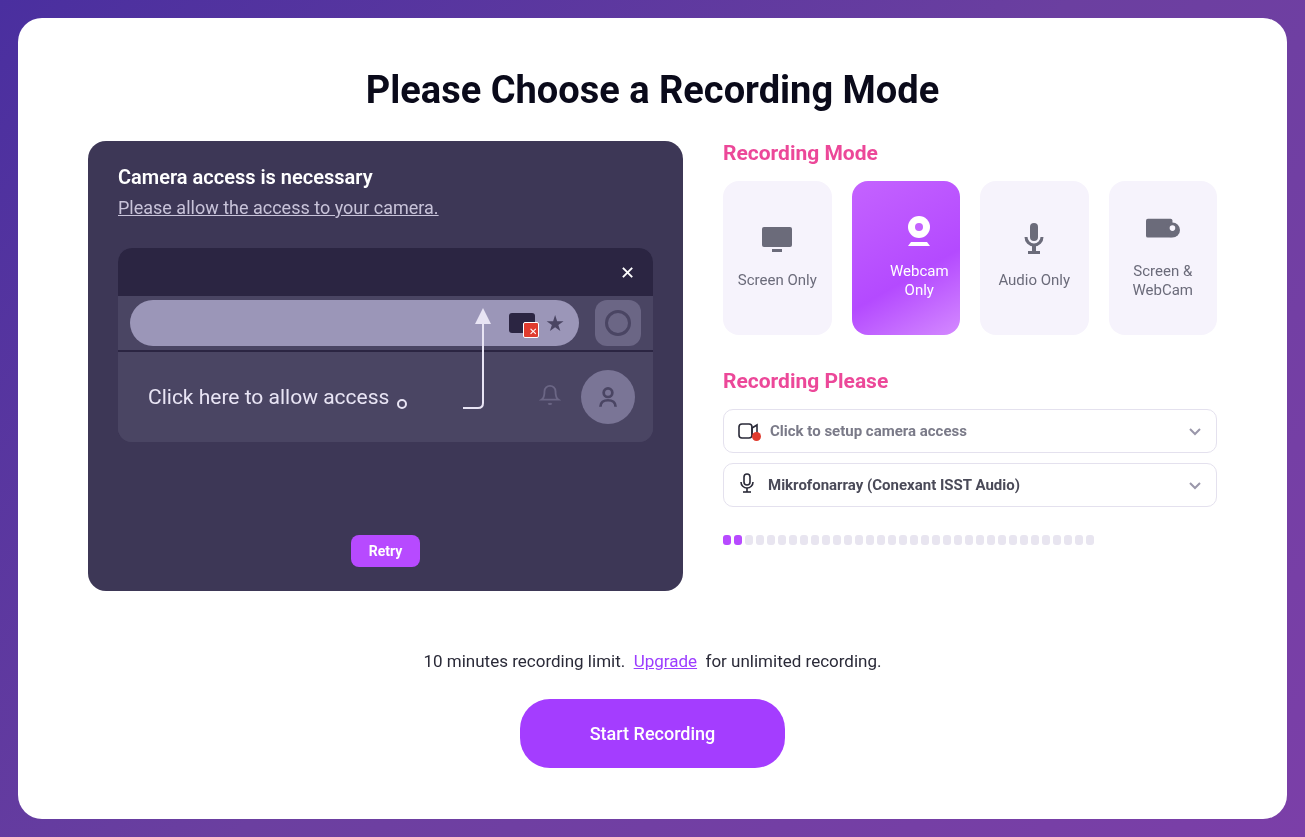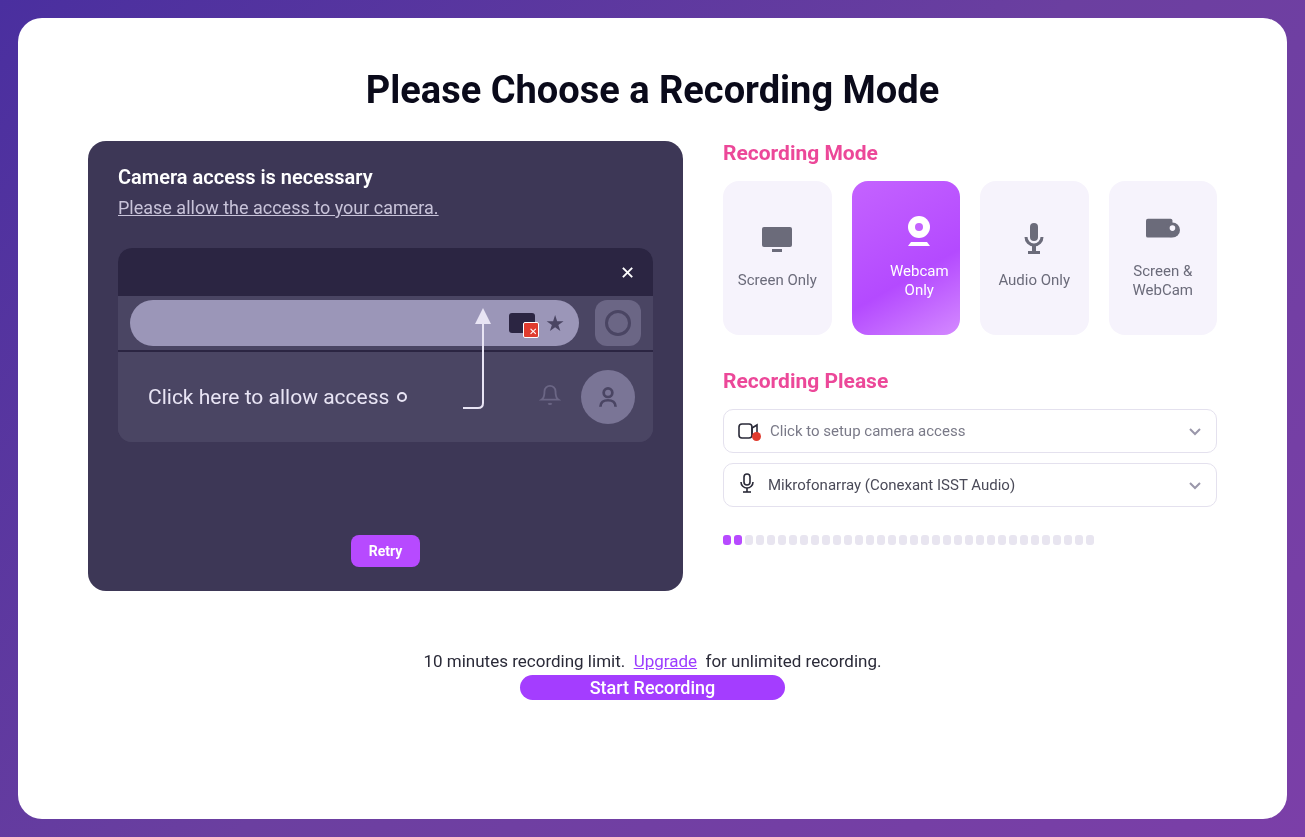--- a/index.html
+++ b/index.html
@@ -59,21 +59,21 @@
   .circ-btn {
     width: 46px; height: 46px; border-radius: 12px; background: #6b6685;
     display:flex;align-items:center;justify-content:center;
   }
   .circ-btn .ring { width:26px;height:26px;border:3px solid #4a4563;border-radius:50%; }
   .bm-divider { height: 2px; background: #2b2542; }
   .bm-row2 {
     height: 90px; background: #4a4563; display: flex; align-items: center;
     justify-content: space-between; padding: 0 18px 0 30px;
   }
-  .click-text { color: #e8e4f4; font-size: 21px; display:flex;align-items:center;gap:8px; }
+  .click-text { color: #e8e4f4; font-size: 21px; display:flex;align-items:flex-end;gap:8px; }
   .click-text .dot { width:10px;height:10px;border:2px solid #e8e4f4;border-radius:50%; }
   .bm-row2-right { display:flex;align-items:center;gap:20px; }
   .bell-icon { color:#6b6685; }
   .avatar-circ {
     width:54px;height:54px;border-radius:50%;background:#7a7596;
     display:flex;align-items:center;justify-content:center;color:#4a4563;
   }
   .arrow-path {
     position:absolute; left: 340px; top: 60px; pointer-events:none;
   }
@@ -98,41 +98,41 @@
     background: linear-gradient(150deg, #c463ff 0%, #b44aff 60%, #d48aff 100%);
     color:#fff;
     padding-left:27px;
   }
   .mode-btn .lbl { font-size: 15px; text-align:center; line-height:1.3; }
   .mode-icon { width: 34px; height: 28px; display:flex;align-items:center;justify-content:center; }
 
   .input-row {
     border: 1px solid #e4e1ee; border-radius: 10px; height: 44px;
     display:flex; align-items:center; padding: 0 14px; gap: 12px;
-    margin-bottom: 10px; cursor:pointer;
+    margin-bottom: 10px; cursor:pointer;font-weight:bold;
   }
   .input-row .txt { flex:1; font-size: 15px; color:#7a7a88; }
   .input-row .chev { color:#9a97aa; }
   .cam-row-icon { position: relative; }
   .cam-row-icon svg { display:block; }
   .cam-row-icon::after {
     content:""; position:absolute; right:-3px; bottom:-2px; width:9px;height:9px;
     background:#e03b2e; border-radius:50%;
   }
 
   .level-bar { display:flex; gap:3px; margin-top: 28px; }
   .lv { width: 8px; height: 10px; border-radius: 3px; background:#e8e5f0; }
   .lv.on { background:#b74aff; }
 
   .footer { text-align:center; margin-top: 60px; }
   .limit-line { font-size: 17px; color:#2a2a38; }
   .limit-line a { color:#9b3dff; text-decoration:underline; }
   .start-btn {
-    margin-top: 4px; background:#a43dff; color:#fff; border:none;
-    font-size: 18px; font-weight:500; padding: 2px 70px; border-radius: 30px;
+    margin-top: 28px; background:#a43dff; color:#fff; border:none;
+    font-size: 18px; font-weight:500; padding: 24px 70px; border-radius: 30px;
     cursor:pointer;
   }
 </style>
 </head>
 <body>
 
 <div class="card">
   <h1 class="title">Please Choose a Recording Mode</h1>
 
   <div class="cols">

